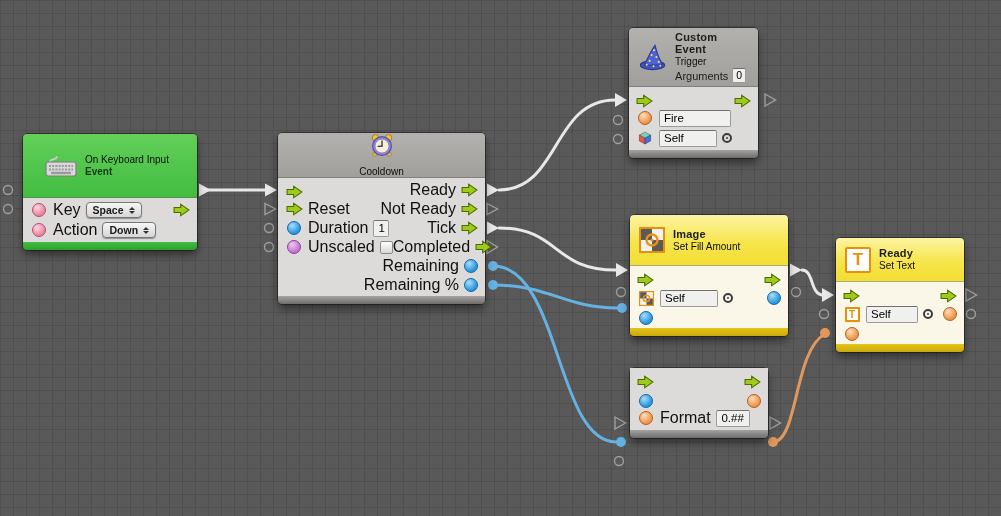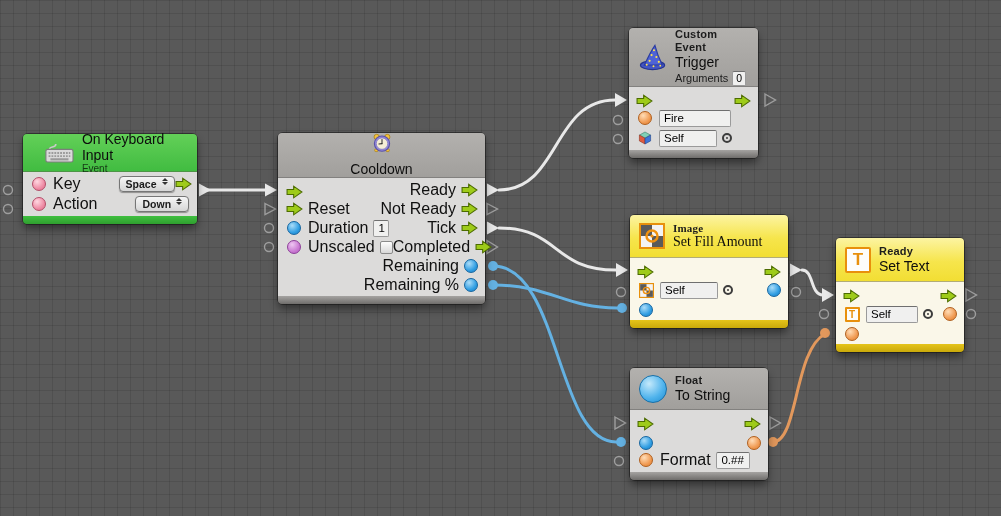--- a/index.html
+++ b/index.html
@@ -15,22 +15,22 @@
   .wires{position:absolute;left:0;top:0;z-index:1;}
   .wires path.w{fill:none;stroke-width:3;stroke-linecap:round;}
   .node{
     position:absolute;z-index:2;border-radius:5px;
     box-shadow:0 0 0 1px rgba(20,20,20,.55), 0 5px 9px rgba(0,0,0,.45);
   }
   .hdr{display:flex;align-items:center;gap:8px;padding:0 9px;border-radius:4px 4px 0 0;
        border-bottom:1px solid rgba(40,40,40,.35);box-sizing:border-box;}
   .hdr .titles{display:flex;flex-direction:column;justify-content:center;line-height:1.15;}
   .kind{font-size:11px;font-weight:bold;color:#1c1c1c;letter-spacing:.2px;}
-  .title{font-size:14px;color:#0d0d0d;}
-  .subtitle{font-size:10px;font-weight:normal;color:#153815;}
+  .title{font-size:10px;color:#0d0d0d;}
+  .subtitle{font-size:10px;font-weight:bold;color:#153815;}
   .hdr-green{background:linear-gradient(#63d058,#41bc41);}
   .hdr-gray{background:linear-gradient(#b3b1ae,#a19f9c);}
   .hdr-yellow{background:linear-gradient(#fcf4a2 0%,#f6e54c 55%,#f2de33 100%);}
   .body{padding:2px 0;border-radius:0;}
   .body-gray{background:#dcdbda;}
   .body-cream{background:#faf7e9;}
   .bar{height:8px;border-radius:0 0 4px 4px;}
   .bar-green{background:linear-gradient(#3fbf3f,#2f9f2f);}
   .bar-gray{background:linear-gradient(#a5a3a1,#6f6d6b);}
   .bar-yellow{background:linear-gradient(#e5c41a,#c9a90a);}
@@ -44,21 +44,21 @@
   .pc-blue{background:radial-gradient(circle at 35% 30%, #aadcf8, #2f9de2 62%, #1d7fc4);border:1px solid #1565a0;}
   .pc-pink{background:radial-gradient(circle at 35% 30%, #ffd6e0, #ee8ba4 62%, #e06c8c);border:1px solid #b44d68;}
   .pc-purple{background:radial-gradient(circle at 35% 30%, #eec6f2, #c979d2 62%, #b55cc0);border:1px solid #8d3f99;}
   .pc-orange{background:radial-gradient(circle at 35% 30%, #ffdcb6, #f09a52 62%, #e07f33);border:1px solid #b05f1d;}
   .parrow{width:17px;height:14px;flex:none;}
   .field{background:#f0f0ef;border:1px solid #9a9a9a;border-top-color:#6f6f6f;border-radius:2px;
          font-size:11.5px;color:#000;padding:1px 4px;line-height:13px;white-space:nowrap;
          box-sizing:border-box;display:inline-block;overflow:hidden;}
   .dd{background:linear-gradient(#f6f6f6,#d6d6d6);border:1px solid #767676;border-radius:4px;
       font-size:10.5px;font-weight:bold;color:#1a1a1a;padding:1px 6px;display:inline-flex;
-      gap:5px;box-shadow:0 1px 1px rgba(0,0,0,.35);line-height:12px;margin-left:33px;}
+      align-items:center;gap:5px;box-shadow:0 1px 1px rgba(0,0,0,.35);line-height:12px;}
   .ddcar{display:flex;flex-direction:column;gap:1px;}
   .ddcar i{display:block;width:0;height:0;border-left:3px solid transparent;border-right:3px solid transparent;}
   .ddcar i.up{border-bottom:3px solid #333;}
   .ddcar i.dn{border-top:3px solid #333;}
   .cb{width:13px;height:13px;background:linear-gradient(#fdfdfd,#d8d8d8);border:1px solid #8b8b8b;border-radius:2px;box-sizing:border-box;}
   .picker{width:10px;height:10px;border:2px solid #3c3c3c;border-radius:50%;box-sizing:border-box;position:relative;flex:none;}
   .picker::after{content:"";position:absolute;left:2px;top:2px;width:2px;height:2px;background:#3c3c3c;border-radius:50%;}
   .ticon{box-sizing:border-box;background:#fdfdfb;border:2px solid #e8900c;color:#e8900c;
          display:flex;align-items:center;justify-content:center;font-weight:bold;flex:none;}
   .ticon-big{width:26px;height:26px;font-size:17px;border-radius:2px;}
@@ -162,21 +162,21 @@
   <circle cx="971" cy="314" r="4.5" fill="none" stroke="#9e9e9e" stroke-width="1.4"></circle>
 
   <polygon points="615,417 625.5,423 615,429" fill="none" stroke="#9e9e9e" stroke-width="1.4"></polygon>
   <circle cx="621" cy="442" r="5" fill="#64b1e2"></circle>
   <circle cx="619" cy="461" r="4.5" fill="none" stroke="#9e9e9e" stroke-width="1.4"></circle>
   <polygon points="770,417 780.5,423 770,429" fill="none" stroke="#9e9e9e" stroke-width="1.4"></polygon>
   <circle cx="773" cy="442" r="5" fill="#e2985c"></circle>
 </svg>
 
 <div class="node" style="left:23px;top:134px;width:174px;">
-  <div class="hdr hdr-green" style="height:38px;padding-left:22px;">
+  <div class="hdr hdr-green" style="height:64px;padding-left:22px;">
     <svg class="hicon" width="32" height="24">
         <use href="#sym-keyboard"></use>
       </svg>
     <div class="titles">
       <span class="title">On Keyboard Input</span>
       <span class="subtitle">Event</span>
     </div>
   </div>
   <div class="body body-gray">
     <div class="row r20">
@@ -343,21 +343,21 @@
           </span>
         <span class="field" style="width:58px;">Self</span>
         <span class="picker"></span>
       </span>
     </div>
   </div>
   <div class="bar bar-gray"></div>
 </div>
 
 <div class="node" style="left:630px;top:215px;width:158px;">
-  <div class="hdr hdr-yellow" style="height:43px;font-family:Liberation Serif, serif;">
+  <div class="hdr hdr-yellow" style="height:51px;">
     <svg width="26" height="26">
         <use href="#sym-image-icon"></use>
       </svg>
     <div class="titles">
       <span class="kind">Image</span>
       <span class="title">Set Fill Amount</span>
     </div>
   </div>
   <div class="body body-cream">
     <div class="row r19">
@@ -427,27 +427,20 @@
           <span class="pslot">
             <span class="pc pc-orange"></span>
           </span>
         </span>
     </div>
   </div>
   <div class="bar bar-yellow"></div>
 </div>
 
 <div class="node" style="left:630px;top:368px;width:138px;">
-  <div class="hdr hdr-gray" style="height:42px;">
-    <span class="floaticon"></span>
-    <div class="titles">
-      <span class="kind">Float</span>
-      <span class="title">To String</span>
-    </div>
-  </div>
   <div class="body body-gray">
     <div class="row r19">
       <svg class="parrow">
           <use href="#sym-flow-arrow"></use>
         </svg>
       <svg class="parrow">
           <use href="#sym-flow-arrow"></use>
         </svg>
     </div>
     <div class="row r19">

